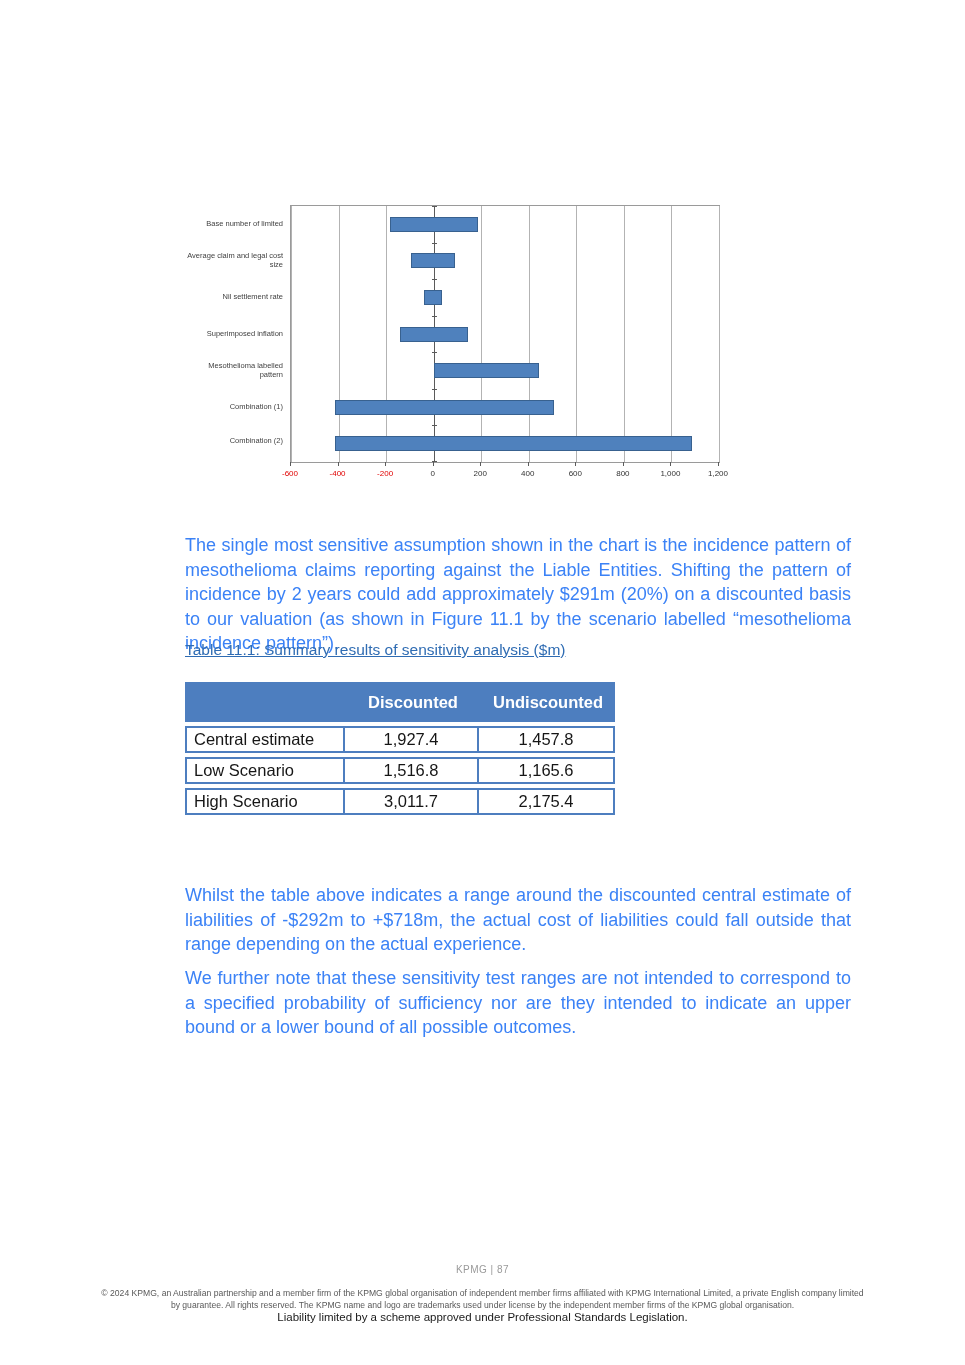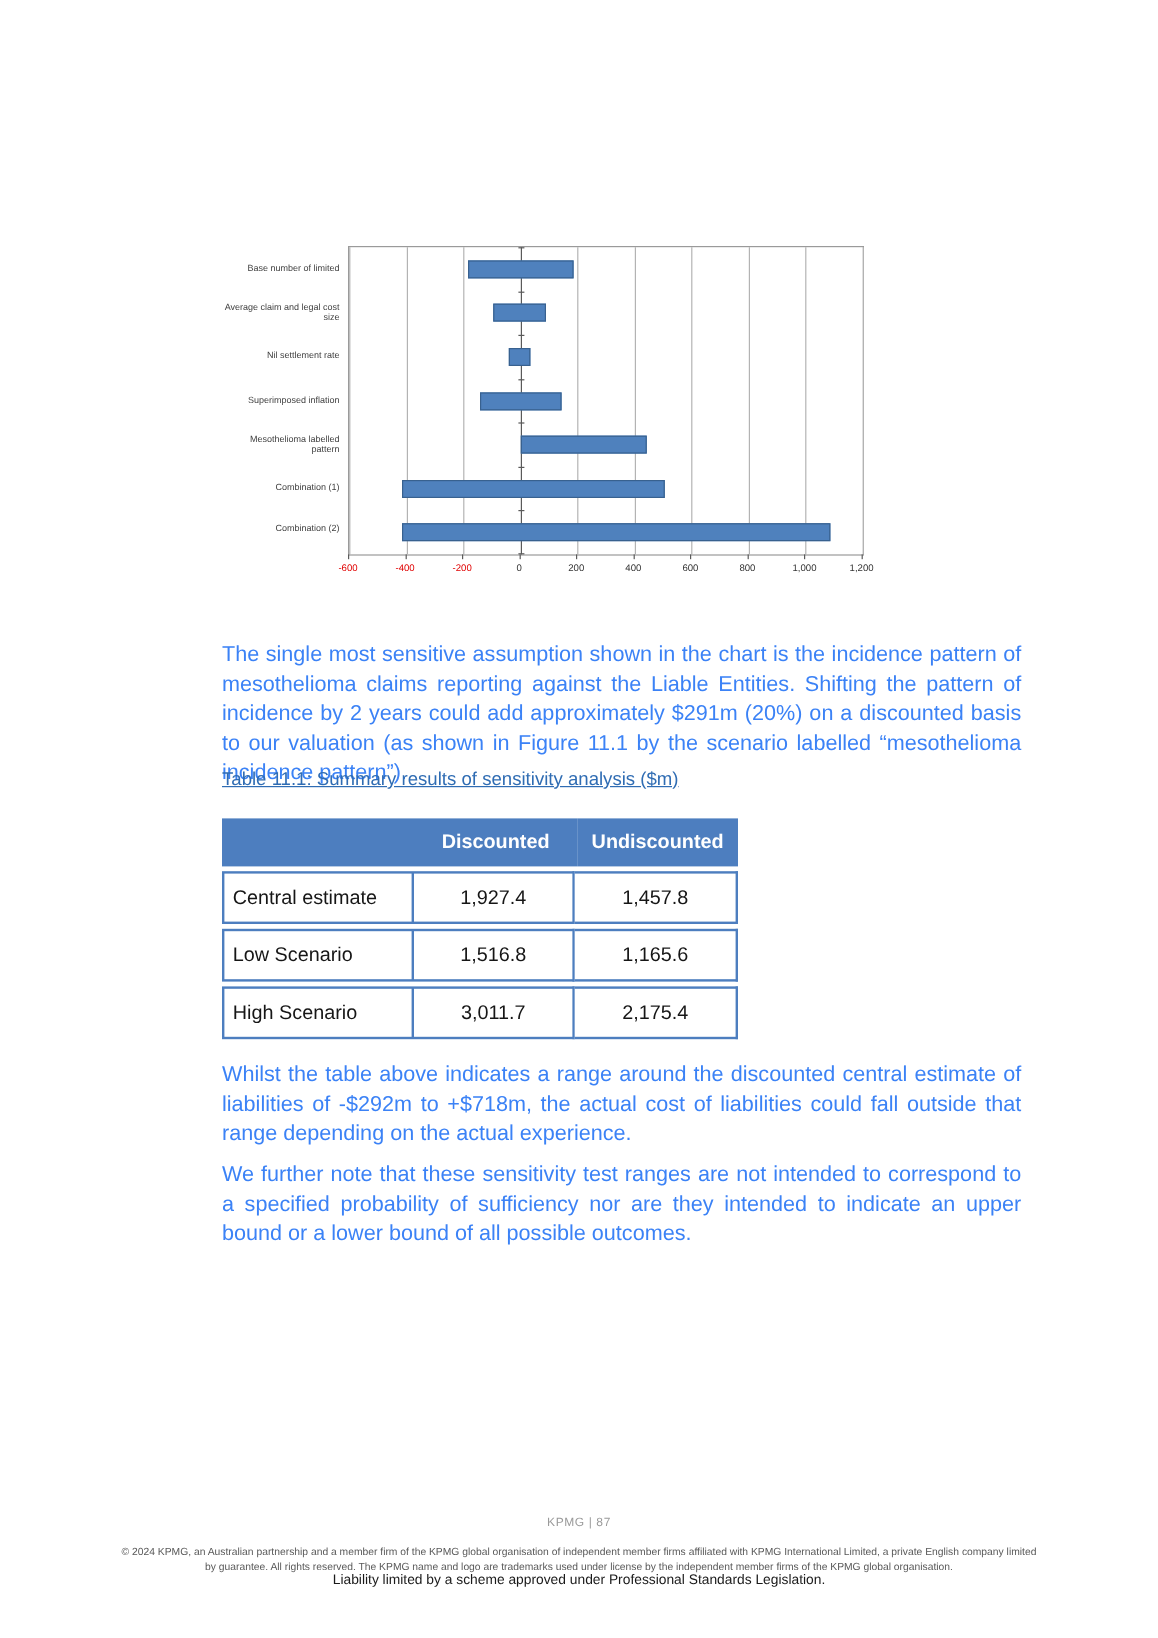--- a/index.html
+++ b/index.html
@@ -28,21 +28,21 @@
   .x-label.neg{color:#e00000;}
   .btick{position:absolute;width:1px;height:4px;background:#5a5a5a;}
   .ztick{position:absolute;width:5px;height:1px;background:#5a5a5a;}
 
   
   .dtable{left:185px;top:682px;width:430px;}
   .trow{display:flex;margin-bottom:4px;}
   .tcell{box-sizing:border-box;display:flex;align-items:center;justify-content:center;font-size:16.5px;color:#161616;background:#fff;border:2px solid #4D7EBF;}
   .tcell.c2,.tcell.c3{border-left:none;}
   .thead .tcell{background:#4D7EBF;border:none;color:#ffffff;font-weight:700;font-size:16.5px;height:40px;}
-  .tbody .tcell{height:44px;}
+  .tbody .tcell{height:27px;}
   .tcell.c1{width:160px;justify-content:flex-start;padding-left:7px;}
   .tcell.c2{width:134px;}
   .tcell.c3{width:136px;}
 
   
   .pgnum{left:0;top:1264px;width:965px;text-align:center;color:#9a9a9a;font-size:10px;letter-spacing:0.5px;}
   .copyright{left:100px;top:1288px;width:765px;text-align:center;color:#595959;font-size:8.6px;line-height:11.5px;}
   .liability{left:0;top:1311px;width:965px;text-align:center;color:#1a1a1a;font-size:11.5px;}
 </style>
 </head>

